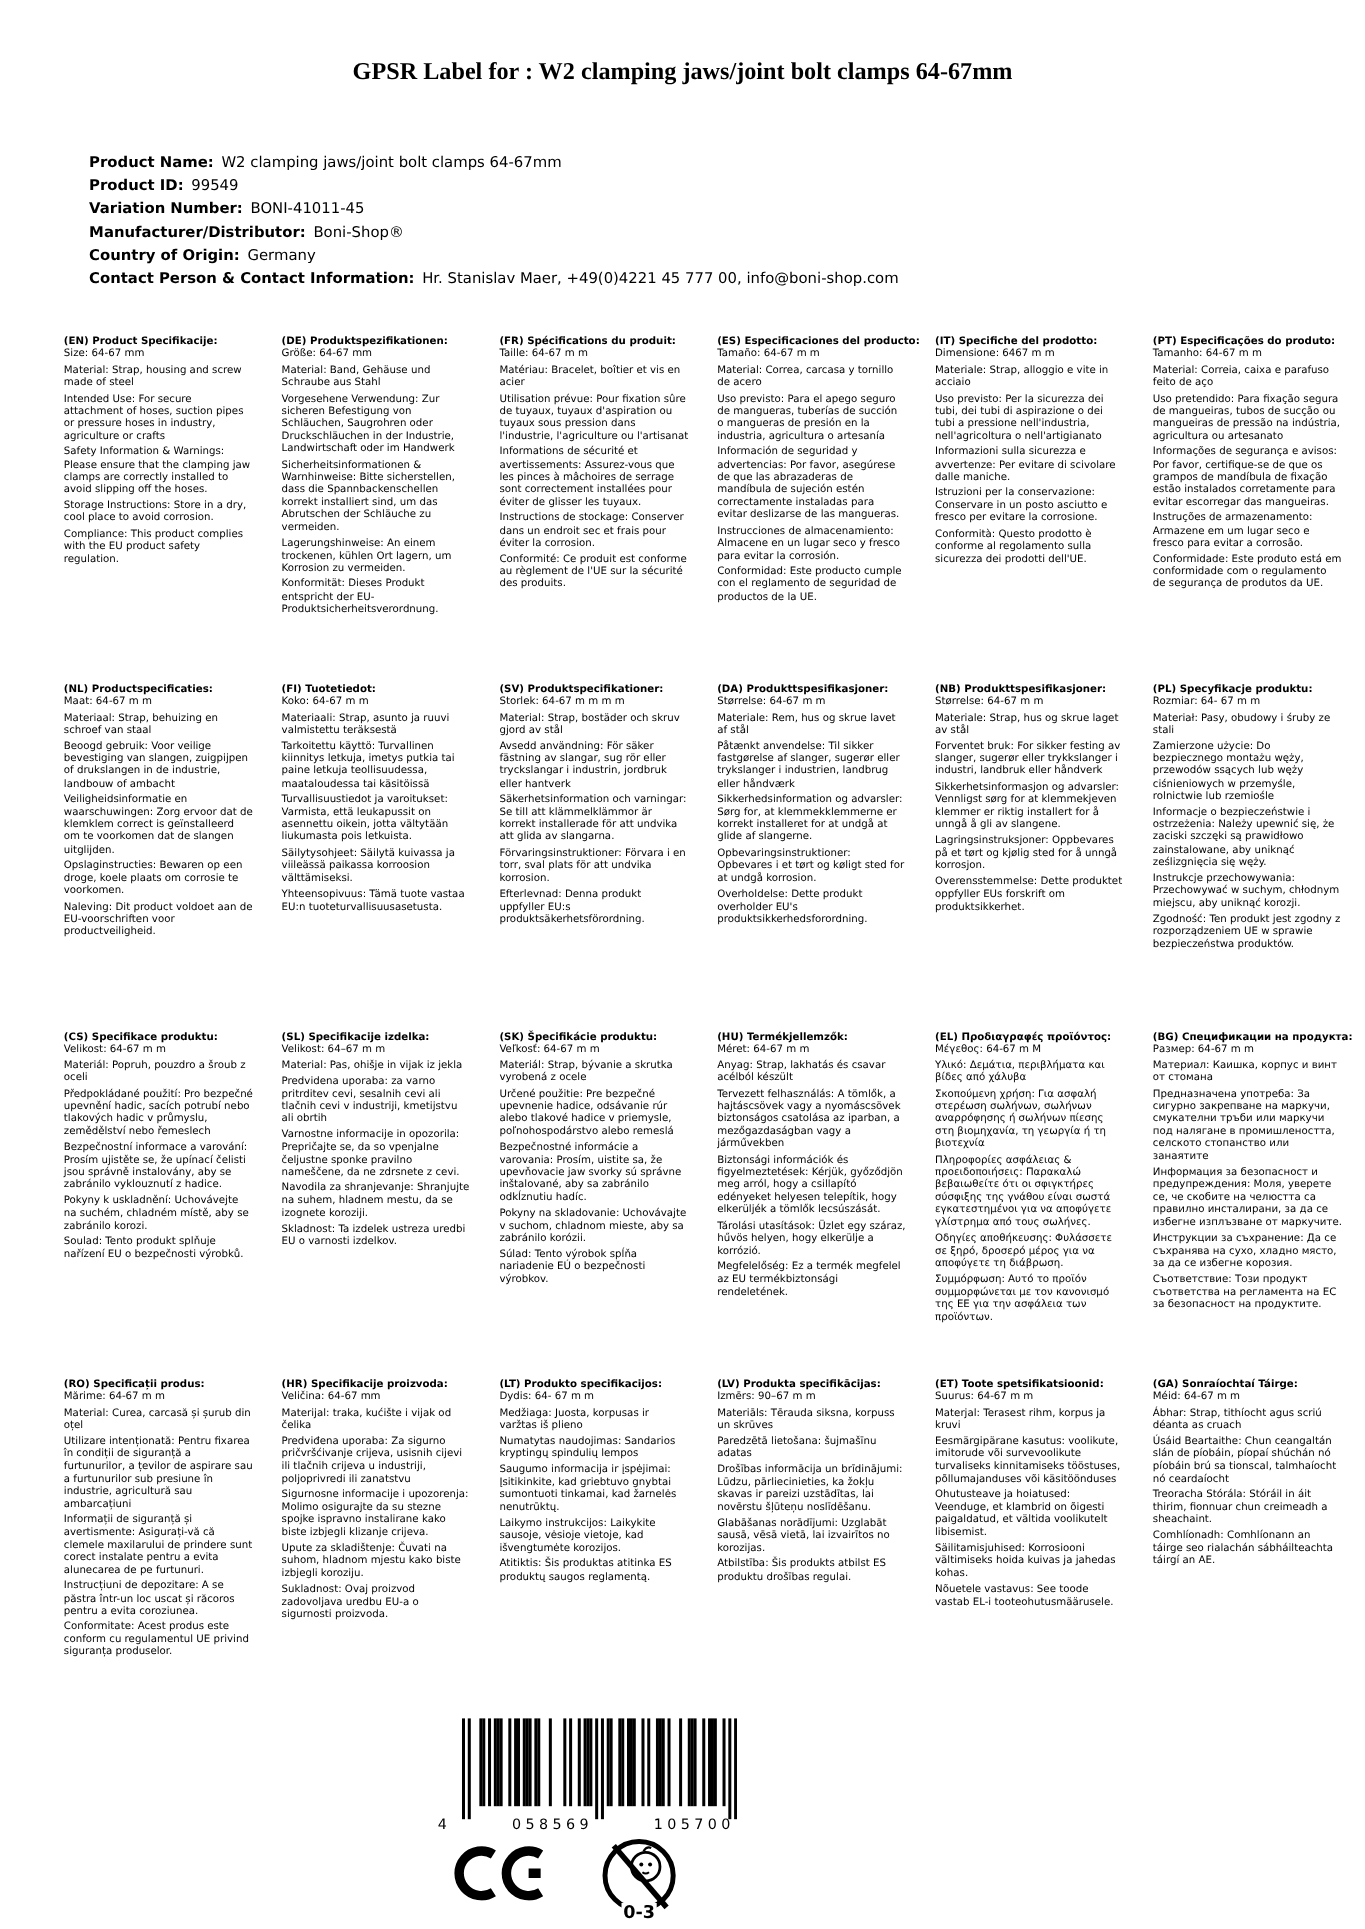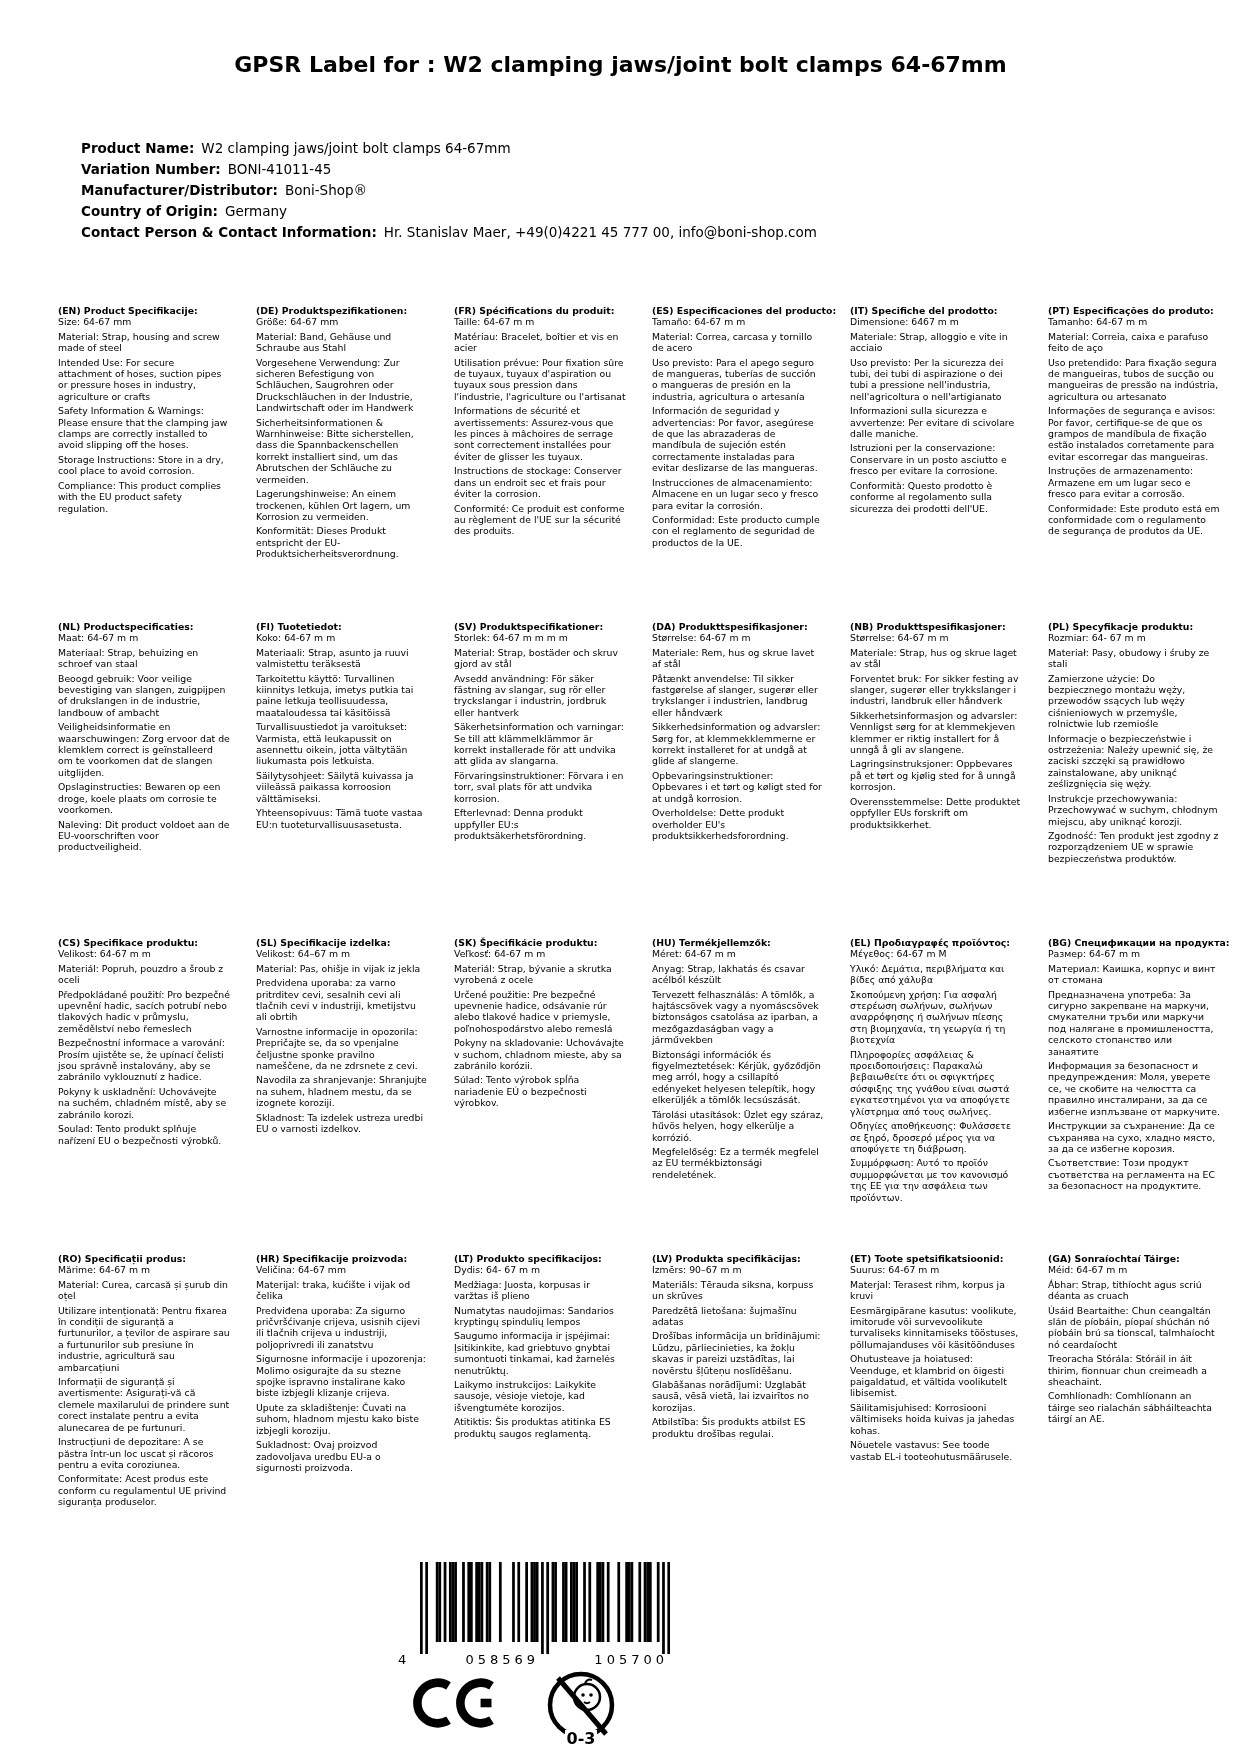--- a/index.html
+++ b/index.html
@@ -2,21 +2,21 @@
 <html><head>
 <meta charset="utf-8">
 <style>
   html,body{margin:0;padding:0;background:#ffffff;}
   .page{
     position:relative;width:1241px;height:1754px;background:#fff;
     font-family:"DejaVu Sans",sans-serif;color:#000;overflow:hidden;
   }
   .title{
     position:absolute;top:52px;left:0;width:100%;text-align:center;
-    font-size:22px;font-weight:bold;margin:0;letter-spacing:0;
+    font-size:22px;font-weight:bold;margin:0;letter-spacing:0;font-family:Liberation Serif, serif;
   }
   .info{position:absolute;left:56px;top:138px;font-size:13.5px;line-height:21px;}
   .info-line{white-space:nowrap;}
   .info-label{font-weight:bold;margin-right:7px;margin-left:25px;}
   .grid{
     position:absolute;left:58px;top:305px;
     display:grid;grid-template-columns:repeat(6,172px);column-gap:26px;
     grid-auto-rows:316px;align-items:start;
   }
   .lang-block{font-size:9.3px;line-height:11.4px;}
@@ -38,20 +38,23 @@
 
 <div class="page">
 
   <h1 class="title">GPSR Label for : W2 clamping jaws/joint bolt clamps 64-67mm</h1>
 
   <div class="info" id="info">
   <div class="info-line">
     <span class="info-label">Product Name:</span><span class="info-value">W2 clamping jaws/joint bolt clamps 64-67mm</span>
   </div>
 
+  <div class="info-line">
+    <span class="info-label">Product ID:</span><span class="info-value">99549</span>
+  </div>
 
   <div class="info-line">
     <span class="info-label">Variation Number:</span><span class="info-value">BONI-41011-45</span>
   </div>
 
   <div class="info-line">
     <span class="info-label">Manufacturer/Distributor:</span><span class="info-value">Boni-Shop®</span>
   </div>
 
   <div class="info-line">
@@ -202,20 +205,21 @@
     <p class="f-safety">Varnostne informacije in opozorila: Prepričajte se, da so vpenjalne čeljustne sponke pravilno nameščene, da ne zdrsnete z cevi.</p>
     <p class="f-storage">Navodila za shranjevanje: Shranjujte na suhem, hladnem mestu, da se izognete koroziji.</p>
     <p class="f-compliance">Skladnost: Ta izdelek ustreza uredbi EU o varnosti izdelkov.</p>
   </div>
 
   <div class="lang-block">
     <div class="lang-title f-title">(SK) Špecifikácie produktu:</div>
     <p class="f-size">Veľkosť: 64-67 m m</p>
     <p class="f-material">Materiál: Strap, bývanie a skrutka vyrobená z ocele</p>
     <p class="f-use">Určené použitie: Pre bezpečné upevnenie hadice, odsávanie rúr alebo tlakové hadice v priemysle, poľnohospodárstvo alebo remeslá</p>
+    <p class="f-safety">Bezpečnostné informácie a varovania: Prosím, uistite sa, že upevňovacie jaw svorky sú správne inštalované, aby sa zabránilo odkĺznutiu hadíc.</p>
     <p class="f-storage">Pokyny na skladovanie: Uchovávajte v suchom, chladnom mieste, aby sa zabránilo korózii.</p>
     <p class="f-compliance">Súlad: Tento výrobok spĺňa nariadenie EÚ o bezpečnosti výrobkov.</p>
   </div>
 
   <div class="lang-block">
     <div class="lang-title f-title">(HU) Termékjellemzők:</div>
     <p class="f-size">Méret: 64-67 m m</p>
     <p class="f-material">Anyag: Strap, lakhatás és csavar acélból készült</p>
     <p class="f-use">Tervezett felhasználás: A tömlők, a hajtáscsövek vagy a nyomáscsövek biztonságos csatolása az iparban, a mezőgazdaságban vagy a járművekben</p>
     <p class="f-safety">Biztonsági információk és figyelmeztetések: Kérjük, győződjön meg arról, hogy a csillapító edényeket helyesen telepítik, hogy elkerüljék a tömlők lecsúszását.</p>

